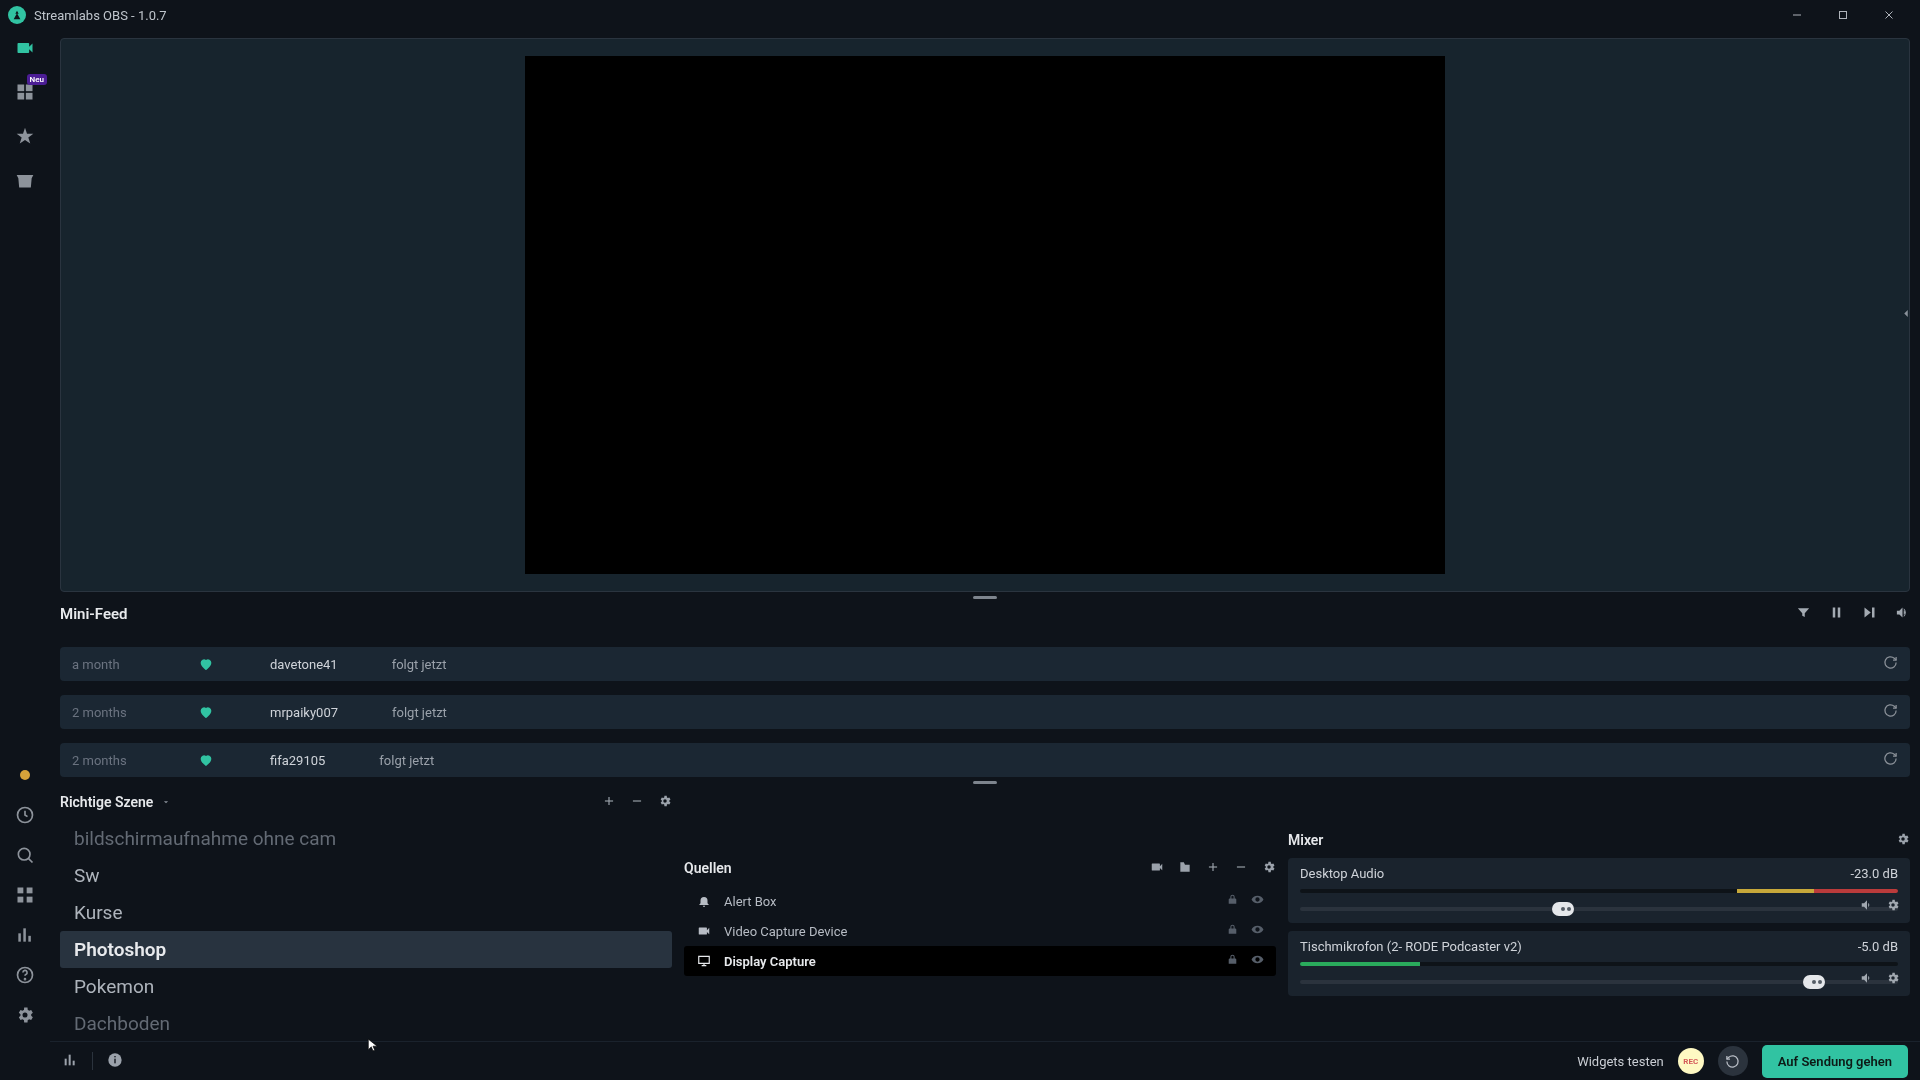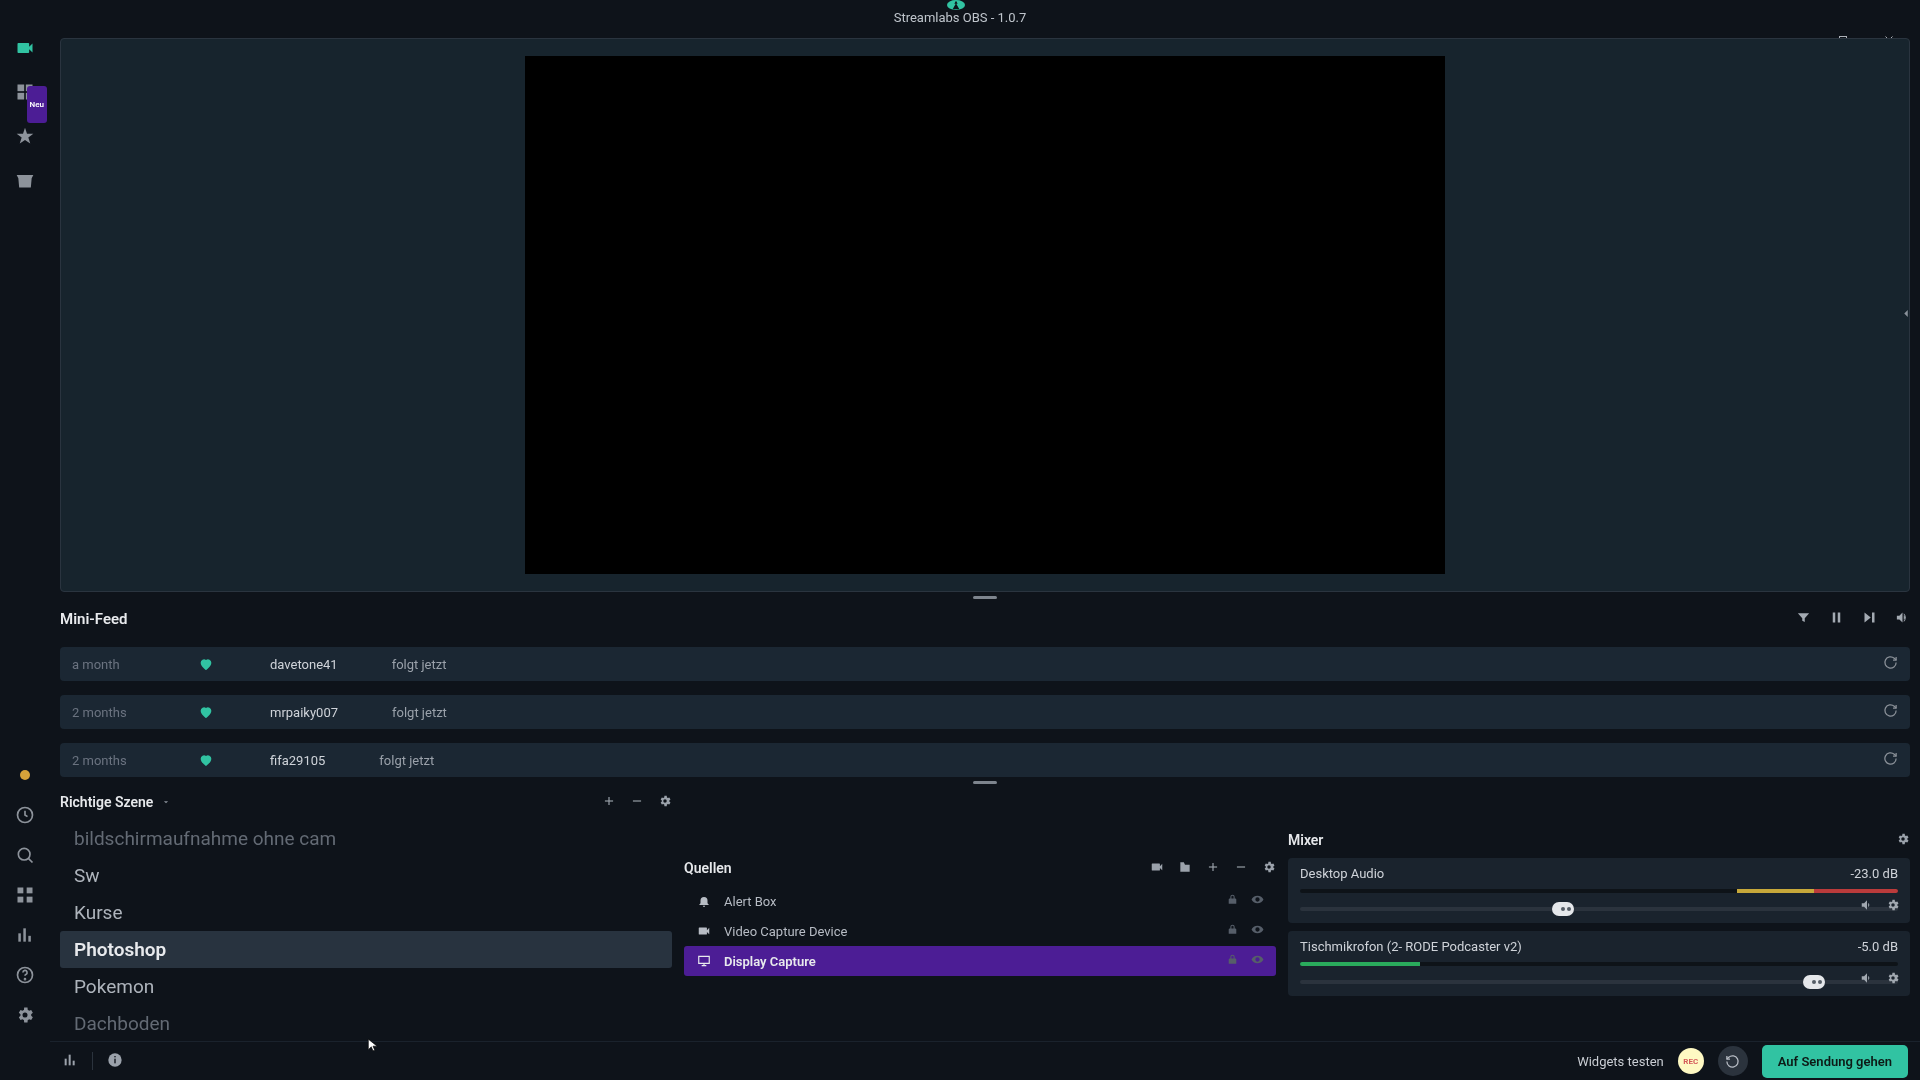--- a/index.html
+++ b/index.html
@@ -1,51 +1,51 @@
 <!DOCTYPE html>
 <html><head>
 <meta charset="utf-8">
 <style>
   * { margin: 0; padding: 0; box-sizing: border-box; font-family: -apple-system, BlinkMacSystemFont, "Segoe UI", Roboto, sans-serif; }
   body { background: #0e131a; color: #bec2c8; width: 1920px; height: 1080px; overflow: hidden; font-size: 13px; display: flex; flex-direction: column; }
   
   
-  .titlebar { height: 30px; background: #0e131a; display: flex; align-items: center; padding: 0 8px; flex-direction: column; }
+  .titlebar { height: 30px; background: #0e131a; display: flex; align-items: center; padding: 0 8px; }
   .titlebar .logo { width: 18px; height: 18px; background: #31c3a2; border-radius: 50%; display:flex; align-items:center; justify-content:center; margin-right:8px;}
   .titlebar .logo svg { width:10px; height:10px; fill:#0e131a;}
   .titlebar .title { color:#bfc5cc; font-size:13px; }
   .titlebar .wc { margin-left:auto; display:flex; }
   .titlebar .wc div { width:46px; height:30px; display:flex; align-items:center; justify-content:center; color:#aeb3ba;}
   .titlebar .wc svg { width:12px; height:12px; }
   
   .body-row { flex:1; display:flex; min-height:0; }
   
   
   .leftnav { width:50px; background:#0e131a; display:flex; flex-direction:column; align-items:center; padding-top:6px; gap:20px; position:relative;}
   .leftnav .nav-btn { width:24px; height:24px; display:flex; align-items:center; justify-content:center; color:#8d939b; position:relative;}
   .leftnav .nav-btn.active { color:#31c3a2; }
   .leftnav .nav-btn svg { width:20px; height:20px; }
-  .leftnav .badge { position:absolute; top:-6px; right:-10px; background:#4c1d95; color:#fff; font-size:8px; padding:14px 3px; border-radius:3px; font-weight:600;margin-top:12px;}
+  .leftnav .badge { position:absolute; top:-6px; right:-10px; background:#4c1d95; color:#fff; font-size:8px; padding:1px 3px; border-radius:3px; font-weight:600;}
   .leftnav .spacer { flex:1; }
   .leftnav .bottom { display:flex; flex-direction:column; align-items:center; gap:16px; padding-bottom:14px;}
   
   
   .maincol { flex:1; display:flex; flex-direction:column; min-width:0; }
   
   .preview-wrap { padding:8px 10px 4px 10px; }
   .preview { height:554px; background:#17242d; border:1px solid #2a343f; border-radius:4px; display:flex; align-items:center; justify-content:center; position: relative;}
   .preview .canvas { width:920px; height:518px; background:#000; }
   .preview .expand-caret { position:absolute; right:-4px; top:50%; transform:translateY(-50%); color:#8b929b; width:14px;}
   
   .hsplit { height:8px; display:flex; align-items:center; justify-content:center;}
   .hsplit .grip { width:24px; height:3px; background:#7d848d; border-radius:2px;}
   
   
   .minifeed { padding:6px 10px 4px 10px; }
-  .mf-head { display:flex; align-items:center; height:28px;}
+  .mf-head { display:flex; align-items:flex-start; height:28px;}
   .mf-head .title { color:#e8eaed; font-weight:600; font-size:15px;}
   .mf-head .controls { margin-left:auto; display:flex; gap:18px; color:#a3aab2;}
   .mf-head .controls svg { width:15px; height:15px;}
   .mf-list .row { background:#1b2733; margin-top:14px; border-radius:4px; padding:8px 12px; display:flex; align-items:center;gap:48px;}
   .mf-list .time { color:#6b7380; font-size:13px; min-width:70px;}
   .mf-list .ficon { width:16px; height:16px; margin:0 8px; }
   .mf-list .ficon svg{ width:16px; height:16px; fill:#31c3a2;}
   .mf-list .user { color:#cfd3d9; font-weight:400; margin-right:6px;}
   .mf-list .action { color:#9aa1aa;}
   .mf-list .reload { margin-left:auto; color:#8a9098;}
@@ -61,21 +61,21 @@
   .panel .ph .acts svg { width:14px; height:14px;}
   
   .scenes { width:612px;}
   .scenes .list { background:transparent;}
   .scenes .item { padding:7px 14px; color:#aeb4bc; border-radius:3px; font-size:19px;}
   .scenes .item.dim { color:#636a74;}
   .scenes .item.sel { background:#28333f; color:#e8eaed; font-weight:600;}
   
   .sources { width:592px;}
   .sources .list .srow { display:flex; align-items:center; padding:7px 12px; color:#b7bcc4; border-radius:3px;}
-  .sources .list .srow.sel { background:#4c1d95; color:#e8eaed; font-weight:600;}
+  .sources .list .srow.sel { background:#000000; color:#e8eaed; font-weight:600;}
   .sources .list .srow .icn{ width:16px; margin-right:12px; display:flex; align-items:center; justify-content:center;}
   .sources .list .srow .icn svg{ width:14px; height:14px;}
   .sources .list .srow .ract{ margin-left:auto; display:flex; gap:12px; color:#565e69;}
   .sources .list .srow .ract svg{ width:13px; height:13px;}
   
   .mixer { flex:1;}
   .mixer .ch { background:#1a232d; border-radius:4px; padding:8px 12px 12px 12px; margin-bottom:8px; position:relative;}
   .mixer .ch .top{ display:flex; align-items:center;}
   .mixer .ch .name{ color:#cfd3d9;}
   .mixer .ch .db{ color:#cfd3d9; margin-left:auto;}

